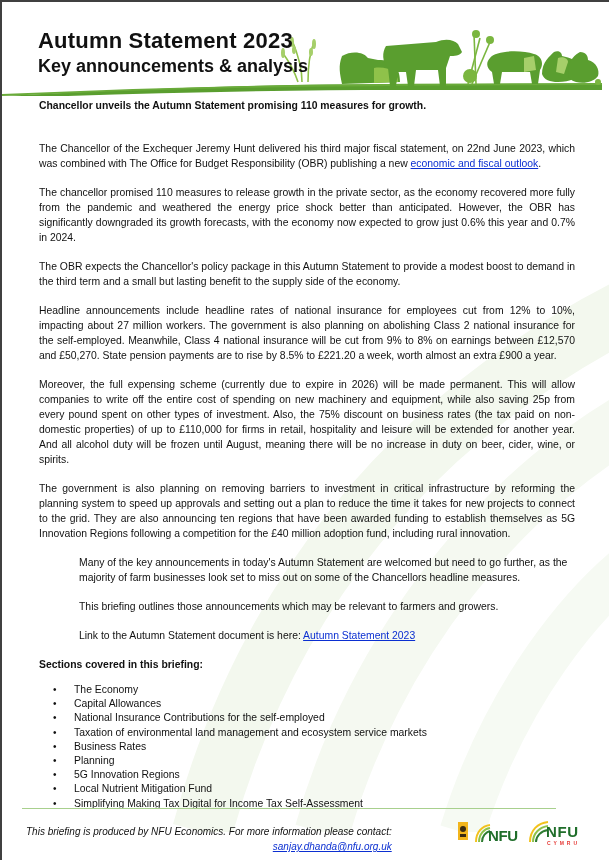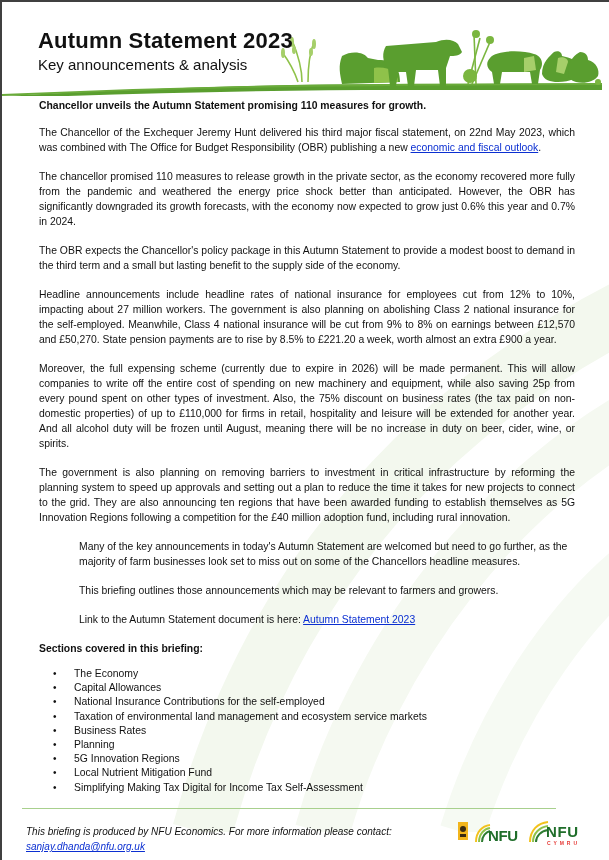--- a/index.html
+++ b/index.html
@@ -1,33 +1,33 @@
 <!DOCTYPE html>
 <html><head>
 <meta charset="utf-8">
 <style>
   html, body { margin:0; padding:0; background:#ffffff; }
   body { width:609px; height:860px; position:relative; overflow:hidden; font-family:"Liberation Sans", sans-serif; color:#111; }
   .page { position:absolute; left:0; top:0; width:607px; height:858px; border:2px solid #404040; background:#fff; overflow:hidden; }
   .watermark { position:absolute; left:140px; top:230px; width:520px; height:600px; pointer-events:none; }
   .header { position:absolute; left:0; top:0; width:607px; height:92px; }
   .title { position:absolute; left:36px; top:26px; font-size:22px; font-weight:bold; color:#111; letter-spacing:0.2px; }
-  .subtitle { position:absolute; left:36px; top:54px; font-size:15px; font-weight:normal; color:#111; }
+  .subtitle { position:absolute; left:36px; top:54px; font-size:18px; font-weight:bold; color:#111; }
   .header-art { position:absolute; left:0; top:10px; width:609px; height:84px; }
   .content { position:absolute; left:37px; top:96px; width:536px; font-size:10.4px; line-height:15px; }
   .content p { margin:0 0 14px 0; text-align:justify; }
   .content p.nojust { text-align:left;margin-left:40px; }
-  .content .lead { font-weight:bold; margin-bottom:12px; }
+  .content .lead { font-weight:bold; margin-bottom:28px; }
   a.link { color:#0b2fd1; text-decoration:underline; }
   .sections-title { font-weight:bold; margin:10px 0 11px 0; }
   ul.sections { list-style:none; margin:0; padding:0 0 0 14px; }
   ul.sections li { position:relative; padding-left:21px; height:14.2px; line-height:14.2px; font-size:10.4px; }
   ul.sections li .bullet { position:absolute; left:0; top:0; font-size:10px; }
   .footer-rule { position:absolute; left:20px; top:806px; width:534px; height:1px; background:#a8d08d; }
-  .footer-text { position:absolute; left:24px; top:822px; font-size:10px; line-height:15px; font-style:italic; color:#111; }
+  .footer-text { position:absolute; left:24px; top:822px; font-size:10px; line-height:15px; font-style:italic; color:#111;text-align:right; }
   .footer-text a { color:#0b2fd1; }
   .logos { position:absolute; left:454px; top:816px; width:150px; height:30px; }
 </style>
 </head>
 <body>
 
 <div class="page">
 
   <svg class="watermark" viewBox="0 0 520 600">
     <path d="M60 600 C 120 380, 260 180, 520 60" stroke="#f3f8ee" stroke-width="60" fill="none"></path>
@@ -75,21 +75,21 @@
       <path d="M556 46 C 560 44, 566 46, 566 50 L 562 62 L 554 60 Z" fill="#a6cf6a"></path>
       <path d="M566 60 C 566 48, 574 42, 578 40 C 584 40, 586 44, 586 48 C 594 50, 598 58, 596 64 C 592 70, 582 72, 574 70 C 568 68, 566 66, 566 60 Z" fill="#5a9e2f"></path>
       <circle cx="596" cy="70" r="3" fill="#7ab63f"></circle>
     </svg>
     <div class="title">Autumn Statement 2023</div>
     <div class="subtitle">Key announcements &amp; analysis</div>
   </div>
 
   <div class="content">
     <p class="lead">Chancellor unveils the Autumn Statement promising 110 measures for growth.</p>
-    <p><span>The Chancellor of the Exchequer Jeremy Hunt delivered his third major fiscal statement, on 22nd May 2023, which was combined with The Office for Budget Responsibility (OBR) publishing a new </span><a href="#" class="link">economic and fiscal outlook</a><span>.</span></p>
+    <p><span>The Chancellor of the Exchequer Jeremy Hunt delivered his third major fiscal statement, on 22nd June 2023, which was combined with The Office for Budget Responsibility (OBR) publishing a new </span><a href="#" class="link">economic and fiscal outlook</a><span>.</span></p>
     <p>The chancellor promised 110 measures to release growth in the private sector, as the economy recovered more fully from the pandemic and weathered the energy price shock better than anticipated. However, the OBR has significantly downgraded its growth forecasts, with the economy now expected to grow just 0.6% this year and 0.7% in 2024.</p>
     <p>The OBR expects the Chancellor's policy package in this Autumn Statement to provide a modest boost to demand in the third term and a small but lasting benefit to the supply side of the economy.</p>
     <p>Headline announcements include headline rates of national insurance for employees cut from 12% to 10%, impacting about 27 million workers. The government is also planning on abolishing Class 2 national insurance for the self-employed. Meanwhile, Class 4 national insurance will be cut from 9% to 8% on earnings between £12,570 and £50,270. State pension payments are to rise by 8.5% to £221.20 a week, worth almost an extra £900 a year.</p>
     <p>Moreover, the full expensing scheme (currently due to expire in 2026) will be made permanent. This will allow companies to write off the entire cost of spending on new machinery and equipment, while also saving 25p from every pound spent on other types of investment. Also, the 75% discount on business rates (the tax paid on non-domestic properties) of up to £110,000 for firms in retail, hospitality and leisure will be extended for another year. And all alcohol duty will be frozen until August, meaning there will be no increase in duty on beer, cider, wine, or spirits.</p>
     <p>The government is also planning on removing barriers to investment in critical infrastructure by reforming the planning system to speed up approvals and setting out a plan to reduce the time it takes for new projects to connect to the grid. They are also announcing ten regions that have been awarded funding to establish themselves as 5G Innovation Regions following a competition for the £40 million adoption fund, including rural innovation.</p>
     <p class="nojust">Many of the key announcements in today's Autumn Statement are welcomed but need to go further, as the majority of farm businesses look set to miss out on some of the Chancellors headline measures.</p>
     <p class="nojust">This briefing outlines those announcements which may be relevant to farmers and growers.</p>
     <p class="nojust"><span>Link to the Autumn Statement document is here: </span><a href="#" class="link">Autumn Statement 2023</a></p>
 
     <div class="sections-title">Sections covered in this briefing:</div>

